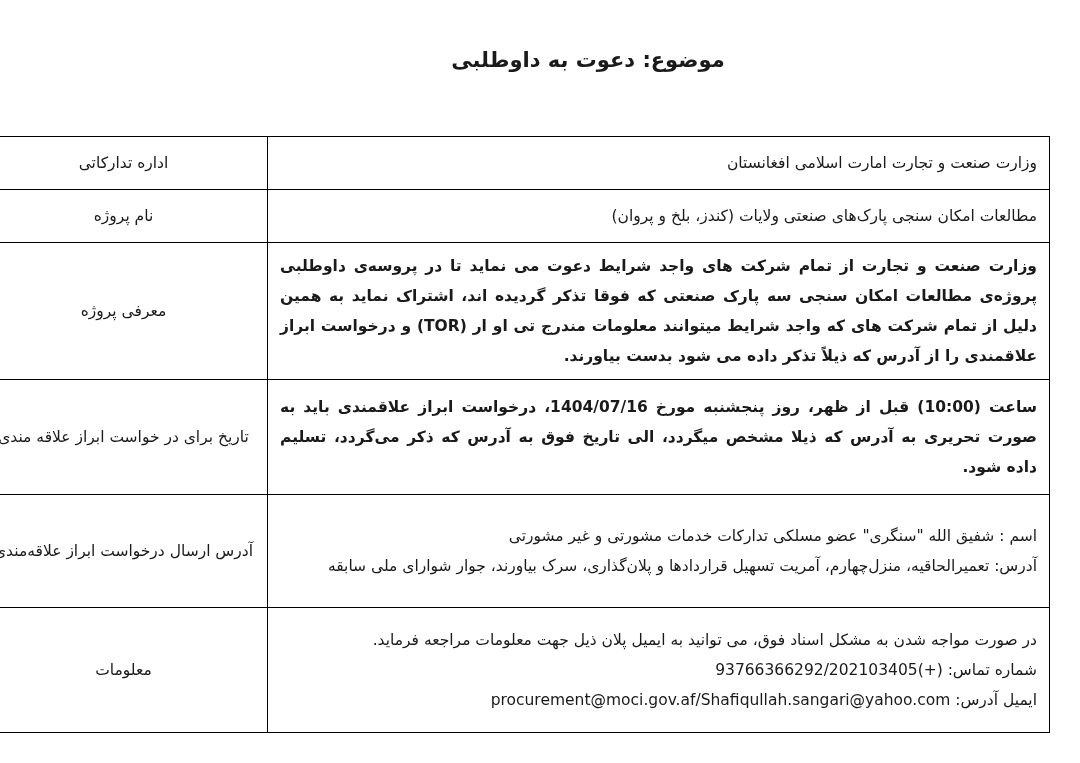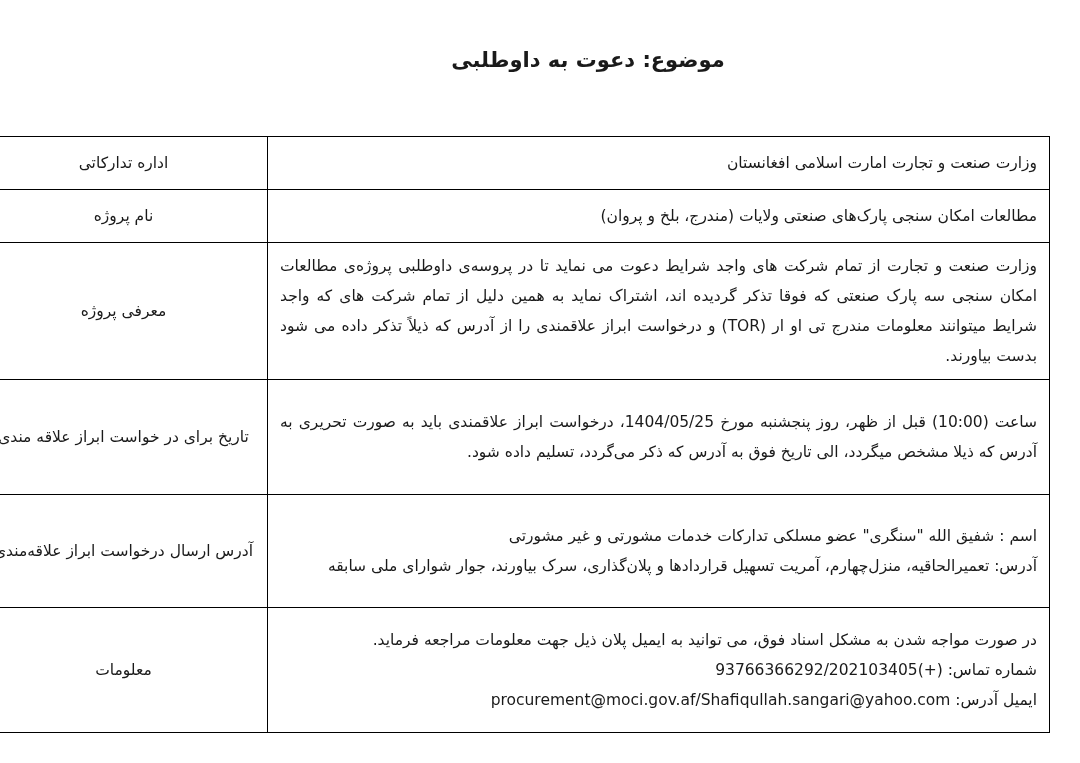--- a/index.html
+++ b/index.html
@@ -59,20 +59,21 @@
     padding: 8px 10px;
   }
   td.value-cell {
     width: 757px;
     text-align: right;
     margin-top: 8px;
   }
   td.value-cell.justified {
     text-align: justify;
     text-align-last: left;
+    font-weight: bold;
   }
   .val-line {
     display: block;
     direction: rtl;
     unicode-bidi: plaintext;
   }
   .val-line.ltr-tail {
     unicode-bidi: plaintext;
   }
   .para {
@@ -100,35 +101,35 @@
 
       <tr class="r-intro">
         <td class="value-cell">
           <span class="val-line">وزارت صنعت و تجارت  امارت اسلامی افغانستان</span>
         </td>
         <td class="label-cell">اداره تدارکاتی</td>
       </tr>
 
       <tr class="r-name">
         <td class="value-cell">
-          <span class="val-line">مطالعات امکان سنجی پارک‌های صنعتی ولایات (مندرج، بلخ و پروان)</span>
+          <span class="val-line">مطالعات امکان سنجی پارک‌های صنعتی ولایات (کندز، بلخ و پروان)</span>
         </td>
         <td class="label-cell">نام پروژه</td>
       </tr>
 
       <tr class="r-desc">
         <td class="value-cell justified">
           <span class="para">وزارت صنعت و تجارت از تمام شرکت های واجد شرایط دعوت می نماید تا در پروسه‌ی داوطلبی پروژه‌ی مطالعات امکان سنجی سه پارک صنعتی که فوقا تذکر گردیده اند، اشتراک نماید به همین دلیل از تمام شرکت های که واجد شرایط میتوانند معلومات مندرج تی او ار (TOR) و درخواست ابراز علاقمندی را از آدرس که ذیلاً تذکر داده می شود بدست بیاورند.</span>
         </td>
         <td class="label-cell">معرفی پروژه</td>
       </tr>
 
       <tr class="r-date">
         <td class="value-cell justified">
-          <span class="para">ساعت (10:00) قبل از ظهر، روز پنجشنبه مورخ 1404/05/25،  درخواست ابراز علاقمندی باید به صورت تحریری به آدرس که ذیلا مشخص میگردد، الی تاریخ فوق به  آدرس که ذکر می‌گردد، تسلیم داده شود.</span>
+          <span class="para">ساعت (10:00) قبل از ظهر، روز پنجشنبه مورخ 1404/07/16،  درخواست ابراز علاقمندی باید به صورت تحریری به آدرس که ذیلا مشخص میگردد، الی تاریخ فوق به  آدرس که ذکر می‌گردد، تسلیم داده شود.</span>
         </td>
         <td class="label-cell">تاریخ برای در خواست ابراز علاقه مندی</td>
       </tr>
 
       <tr class="r-addr">
         <td class="value-cell">
           <span class="val-line">اسم : شفیق الله "سنگری" عضو مسلکی تدارکات خدمات مشورتی و غیر مشورتی</span>
           <span class="val-line">آدرس: تعمیرالحاقیه، منزل‌چهارم، آمریت تسهیل قراردادها و پلان‌گذاری، سرک بیاورند، جوار شوارای ملی سابقه</span>
         </td>
         <td class="label-cell">آدرس ارسال درخواست ابراز علاقه‌مندی</td>

